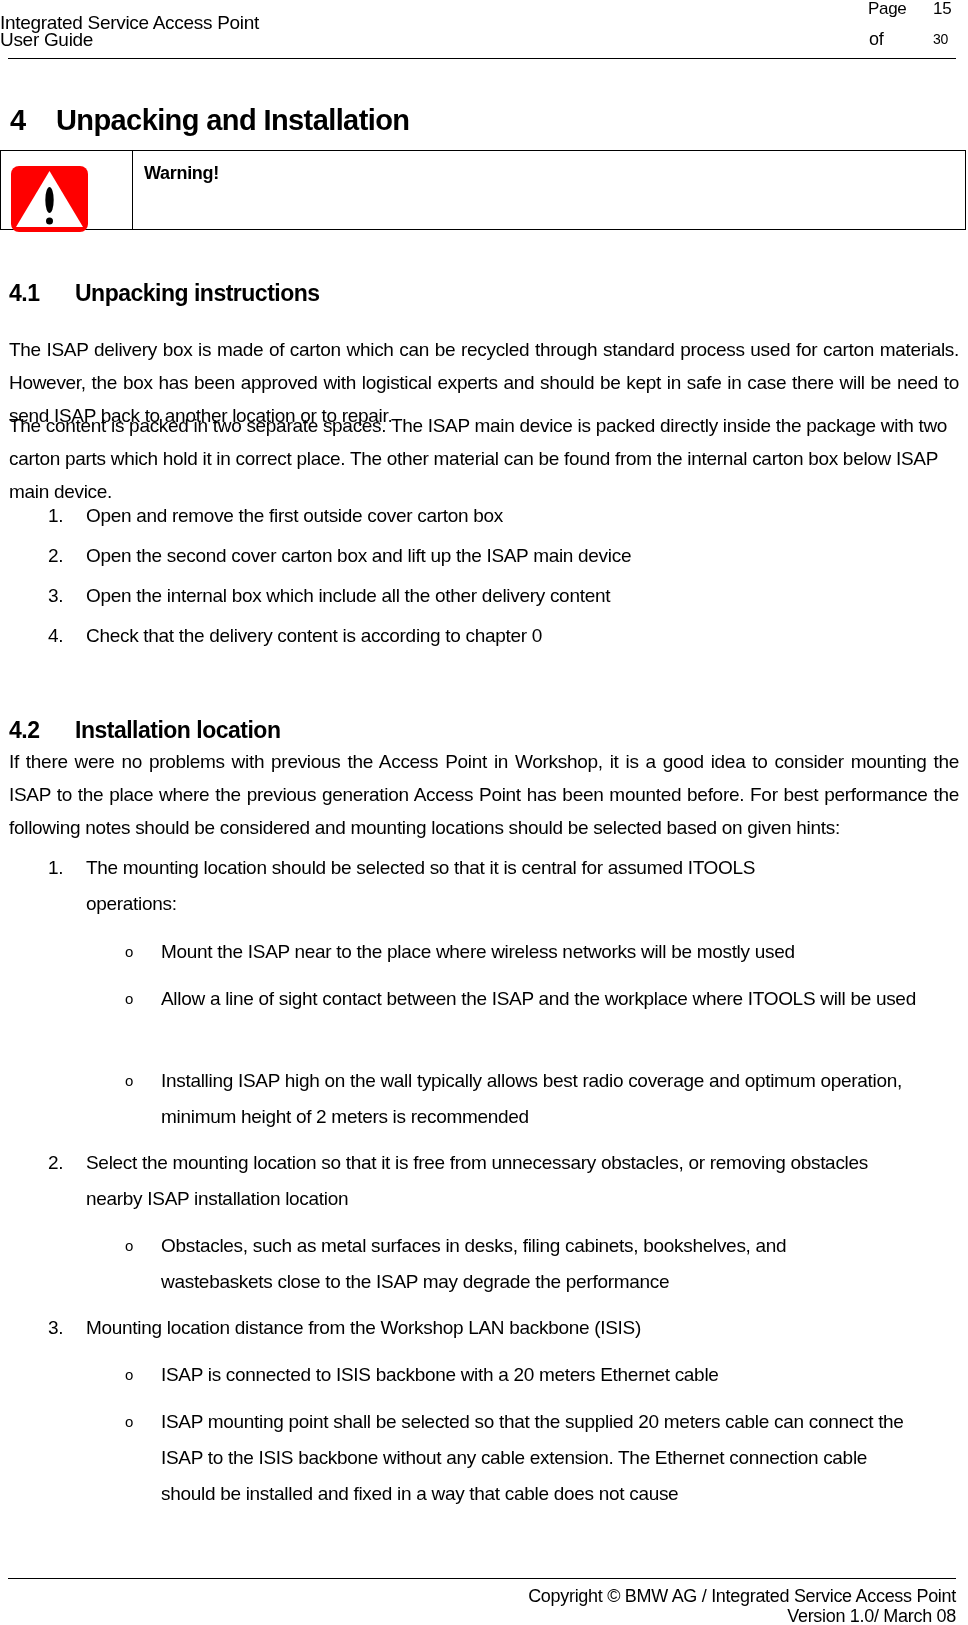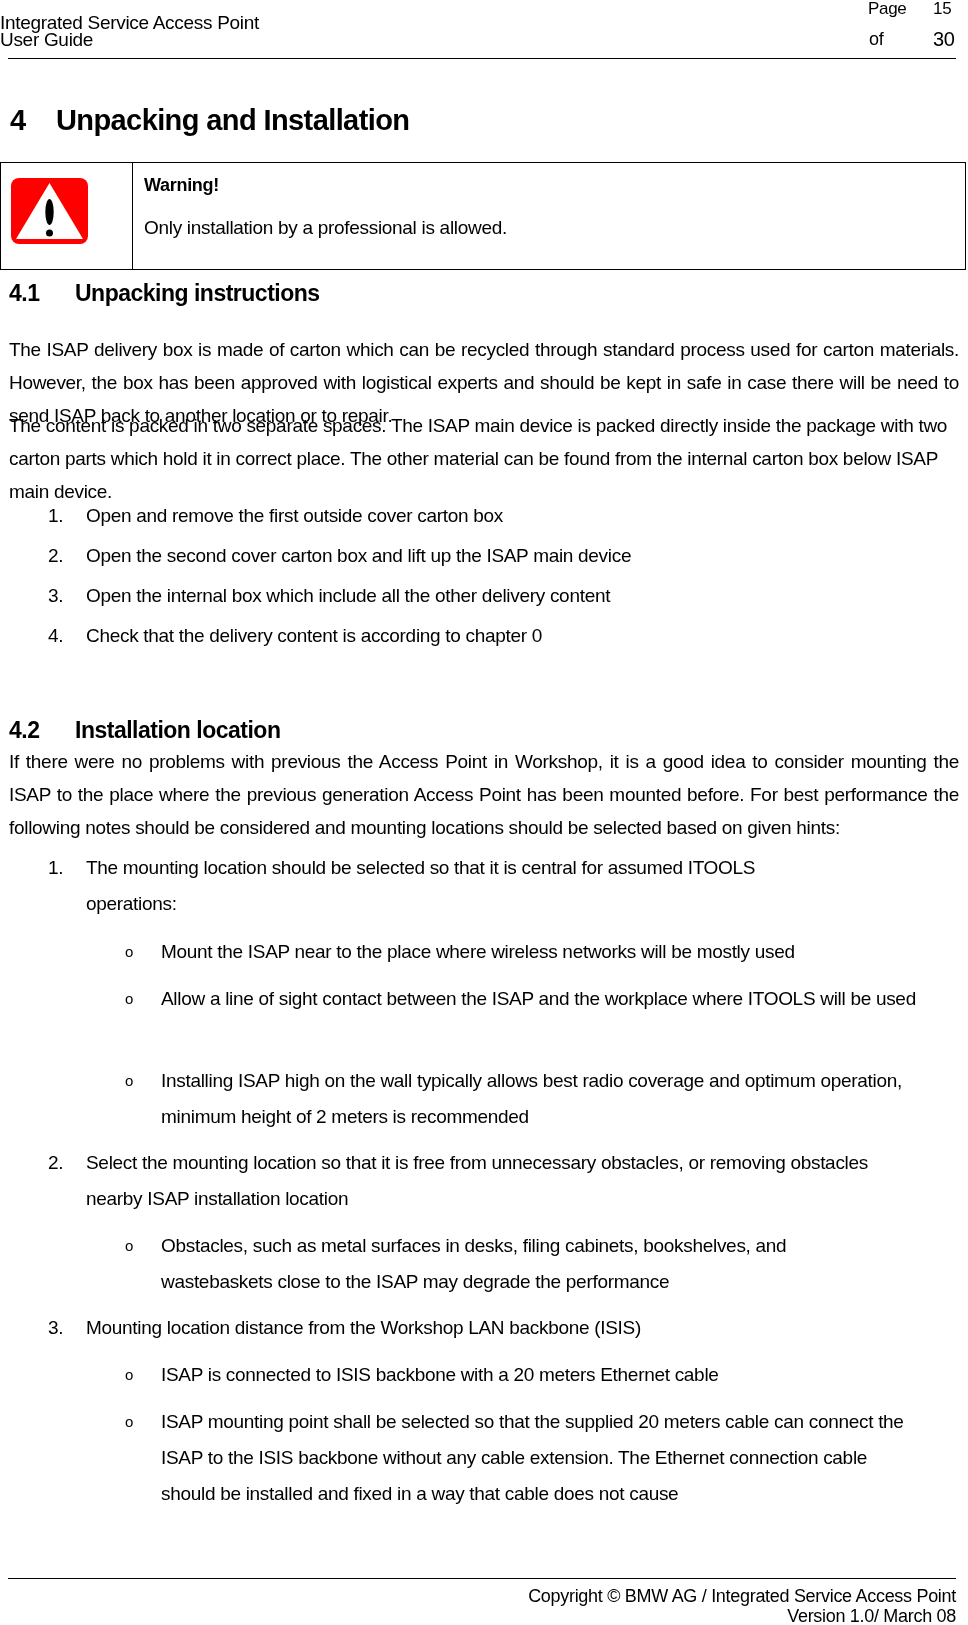--- a/index.html
+++ b/index.html
@@ -7,28 +7,28 @@
     width: 968px; height: 1625px; position: relative; overflow: hidden;
     font-family: "Liberation Sans", sans-serif; color: #000;
   }
   .abs { position: absolute; }
   .hdr { font-size: 19px; line-height: 22px; letter-spacing: -0.3px; }
   .hdr-left1 { left: 0; top: 12px; }
   .hdr-left2 { left: 0; top: 29px; }
   .hdr-page-lbl { left: 868px; top: -2px; font-size: 17px; }
   .hdr-page-num { left: 933px; top: -2px; font-size: 17px; }
   .hdr-of-lbl { left: 869px; top: 28px; font-size: 18px; }
-  .hdr-of-num { left: 933px; top: 28px; font-size: 20px; }
+  .hdr-of-num { left: 933px; top: 28px; font-size: 14px; }
   .rule { position: absolute; left: 8px; width: 948px; height: 1px; background: #000; }
 
   .h1 { left: 10px; top: 104px; font-size: 29px; font-weight: bold; letter-spacing: -0.6px; }
   .h1 .num { display: inline-block; width: 46px; }
 
   .warn-table {
-    position: absolute; left: 0; top: 162px; width: 966px; height: 108px;
+    position: absolute; left: 0; top: 150px; width: 966px; height: 80px;
     border: 1.5px solid #000; box-sizing: border-box;
   }
   .warn-divider { position: absolute; left: 131px; top: 0; width: 1px; height: 100%; background: #000; }
   .warn-icon { position: absolute; left: 10px; top: 15px; width: 77px; height: 66px; }
   .warn-title { position: absolute; left: 143px; top: 12px; font-size: 18px; font-weight: bold; letter-spacing: -0.3px; }
   .warn-text { position: absolute; left: 143px; top: 54px; font-size: 19px; letter-spacing: -0.3px; }
 
   .h2 { font-size: 23px; font-weight: bold; letter-spacing: -0.5px; left: 9px; }
   .h2 .num { display: inline-block; width: 66px; }
 
@@ -65,21 +65,20 @@
   <div class="warn-icon">
     <svg width="77" height="66" viewBox="0 0 77 66">
       <rect x="0" y="0" width="77" height="66" rx="8" ry="8" fill="#ff0000"></rect>
       <polygon points="38.5,5 72,61 5,61" fill="#ffffff"></polygon>
       <ellipse cx="38.5" cy="34" rx="4.2" ry="13" fill="#000"></ellipse>
       <circle cx="38.5" cy="55" r="3.5" fill="#000"></circle>
     </svg>
   </div>
   <div class="warn-divider"></div>
   <div class="warn-title">Warning!</div>
-  <div class="warn-text">Only installation by a professional is allowed.</div>
 </div>
 
 <div class="abs h2" style="top:280px;">
   <span class="num">4.1</span><span>Unpacking instructions</span>
 </div>
 <div class="para justify" style="top:333px;">The ISAP delivery box is made of carton which can be recycled through standard process used for carton materials. However, the box has been approved with logistical experts and should be kept in safe in case there will be need to send ISAP back to another location or to repair.</div>
 <div class="para" style="top:409px;">The content is packed in two separate spaces. The ISAP main device is packed directly inside the package with two carton parts which hold it in correct place. The other material can be found from the internal carton box below ISAP main device.</div>
 
 <div class="li" style="top:506px; left:0; width:968px;">
   <span class="li-num" style="top:-8px;">1.</span>

